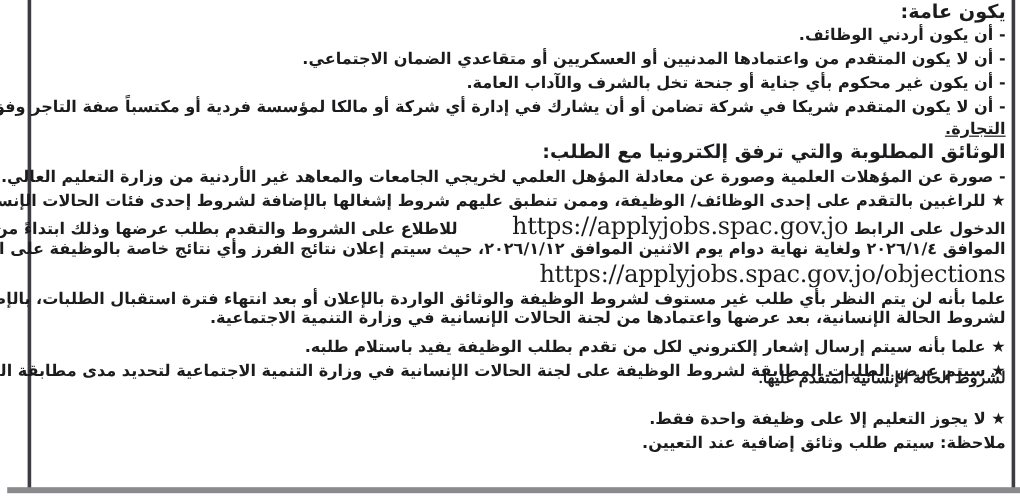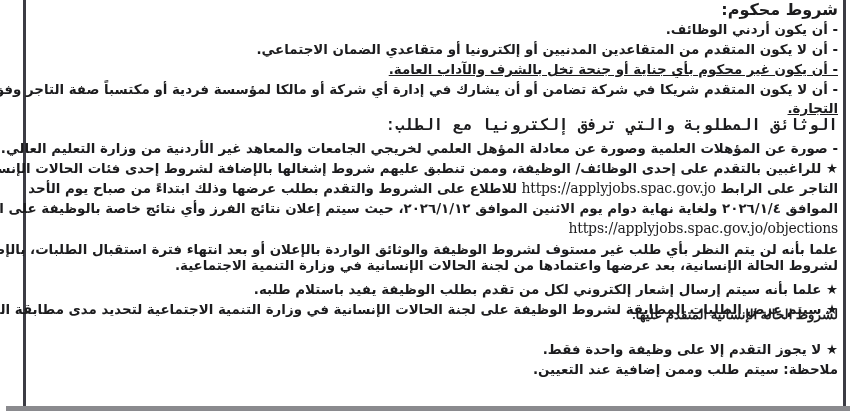--- a/index.html
+++ b/index.html
@@ -27,52 +27,52 @@
     direction: rtl; text-align: right;
   }
   .line {
     position: absolute; right: 0; white-space: nowrap;
     font-weight: bold; font-size: 13.4px; line-height: 19px;
     letter-spacing: -0.2px;
   }
   .heading { font-size: 16px; }
   .latin {
     font-family: "DejaVu Serif", serif; font-weight: normal;
-    direction: ltr; unicode-bidi: embed; font-size: 14px;
+    direction: ltr; unicode-bidi: embed; font-size: 20px; margin-left: 41px;
   }
 </style>
 </head>
 <body>
 
 <div class="frame-left"></div>
 <div class="frame-right"></div>
 <div class="frame-bottom"></div>
 
 <div class="doc">
 
-  <div class="line heading" style="top:0px;">شروط محكوم:</div>
+  <div class="line heading" style="top:0px;">يكون عامة:</div>
   <div class="line" style="top:20px;">- أن يكون أردني الوظائف.</div>
-  <div class="line" style="top:40px;">- أن لا يكون المتقدم من المتقاعدين المدنيين أو إلكترونيا أو متقاعدي الضمان الاجتماعي.</div>
-  <div class="line" style="top:60px;text-decoration:underline;">- أن يكون غير محكوم بأي جناية أو جنحة تخل بالشرف والآداب العامة.</div>
+  <div class="line" style="top:40px;">- أن لا يكون المتقدم من واعتمادها المدنيين أو العسكريين أو متقاعدي الضمان الاجتماعي.</div>
+  <div class="line" style="top:60px;">- أن يكون غير محكوم بأي جناية أو جنحة تخل بالشرف والآداب العامة.</div>
   <div class="line" style="top:80px;">- أن لا يكون المتقدم شريكا في شركة تضامن أو أن يشارك في إدارة أي شركة أو مالكا لمؤسسة فردية أو مكتسباً صفة التاجر وفق أحكام قانون</div>
   <div class="line" style="top:99px;text-decoration:underline;">التجارة.</div>
 
-  <div class="line heading" style="top:117px;font-family:Liberation Mono, monospace;">الوثائق المطلوبة والتي ترفق إلكترونيا مع الطلب:</div>
+  <div class="line heading" style="top:117px;">الوثائق المطلوبة والتي ترفق إلكترونيا مع الطلب:</div>
   <div class="line" style="top:139px;">- صورة عن المؤهلات العلمية وصورة عن معادلة المؤهل العلمي لخريجي الجامعات والمعاهد غير الأردنية من وزارة التعليم العالي.</div>
 
   <div class="line" style="top:159px;">★ للراغبين بالتقدم على إحدى الوظائف/ الوظيفة، وممن تنطبق عليهم شروط إشغالها بالإضافة لشروط إحدى فئات الحالات الإنسانية</div>
   <div class="line" style="top:179px;">
-    <span>التاجر على الرابط</span>
+    <span>الدخول على الرابط</span>
     <span class="latin">https://applyjobs.spac.gov.jo</span>
     <span>للاطلاع على الشروط والتقدم بطلب عرضها وذلك ابتداءً من صباح يوم الأحد</span>
   </div>
   <div class="line" style="top:199px;">الموافق ٢٠٢٦/١/٤ ولغاية نهاية دوام يوم الاثنين الموافق ٢٠٢٦/١/١٢، حيث سيتم إعلان نتائج الفرز وأي نتائج خاصة بالوظيفة على الرابط</div>
   <div class="line latin" style="top:219px; right:0;">https://applyjobs.spac.gov.jo/objections</div>
 
   <div class="line" style="top:240px;">علما بأنه لن يتم النظر بأي طلب غير مستوف لشروط الوظيفة والوثائق الواردة بالإعلان أو بعد انتهاء فترة استقبال الطلبات، بالإضافة</div>
   <div class="line" style="top:256px;">لشروط الحالة الإنسانية، بعد عرضها واعتمادها من لجنة الحالات الإنسانية في وزارة التنمية الاجتماعية.</div>
   <div class="line" style="top:280px;margin-left:18px;">★ علما بأنه سيتم إرسال إشعار إلكتروني لكل من تقدم بطلب الوظيفة يفيد باستلام طلبه.</div>
   <div class="line" style="top:300px;">★ سيتم عرض الطلبات المطابقة لشروط الوظيفة على لجنة الحالات الإنسانية في وزارة التنمية الاجتماعية لتحديد مدى مطابقة المتقدم</div>
   <div class="line" style="top:305px;font-family:Liberation Serif, serif;">لشروط الحالة الإنسانية المتقدم عليها.</div>
-  <div class="line" style="top:340px;">★ لا يجوز التقدم إلا على وظيفة واحدة فقط.</div>
-  <div class="line" style="top:360px;">ملاحظة: سيتم طلب وممن إضافية عند التعيين.</div>
+  <div class="line" style="top:340px;">★ لا يجوز التعليم إلا على وظيفة واحدة فقط.</div>
+  <div class="line" style="top:360px;">ملاحظة: سيتم طلب وثائق إضافية عند التعيين.</div>
 
 </div>
 
 </body></html>

